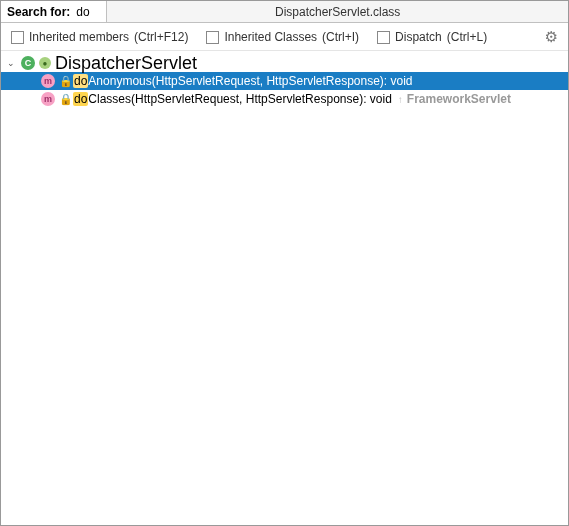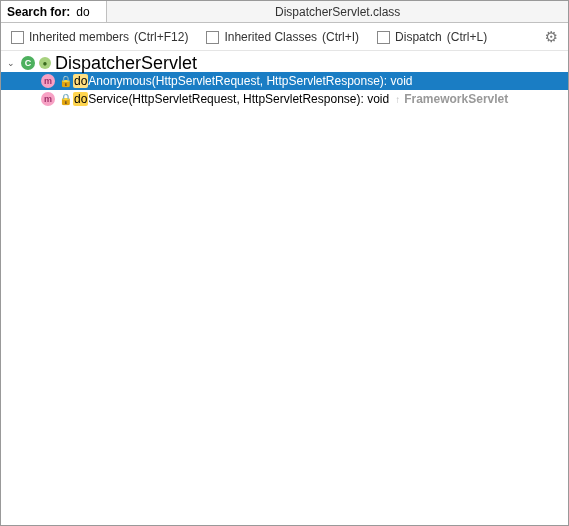--- a/index.html
+++ b/index.html
@@ -187,17 +187,17 @@
 
   <div class="tree-row indent-1 selected">
     <span class="method-icon">m</span>
     <span class="vis-icon">🔒</span>
     <span><span class="match">do</span><span>Anonymous</span><span class="sig-params">(HttpServletRequest, HttpServletResponse)</span><span class="sig-return">: void</span></span>
   </div>
 
   <div class="tree-row indent-1">
     <span class="method-icon">m</span>
     <span class="vis-icon">🔒</span>
-    <span><span class="match">do</span><span>Service</span><span class="sig-params">(HttpServletRequest, HttpServletResponse)</span><span class="sig-return">: void</span></span>
+    <span><span class="match">do</span><span>Classes</span><span class="sig-params">(HttpServletRequest, HttpServletResponse)</span><span class="sig-return">: void</span></span>
     <span class="arrow-up">↑</span>
     <span class="inherited-from">FrameworkServlet</span>
   </div>
 </div>
 
 </body></html>

